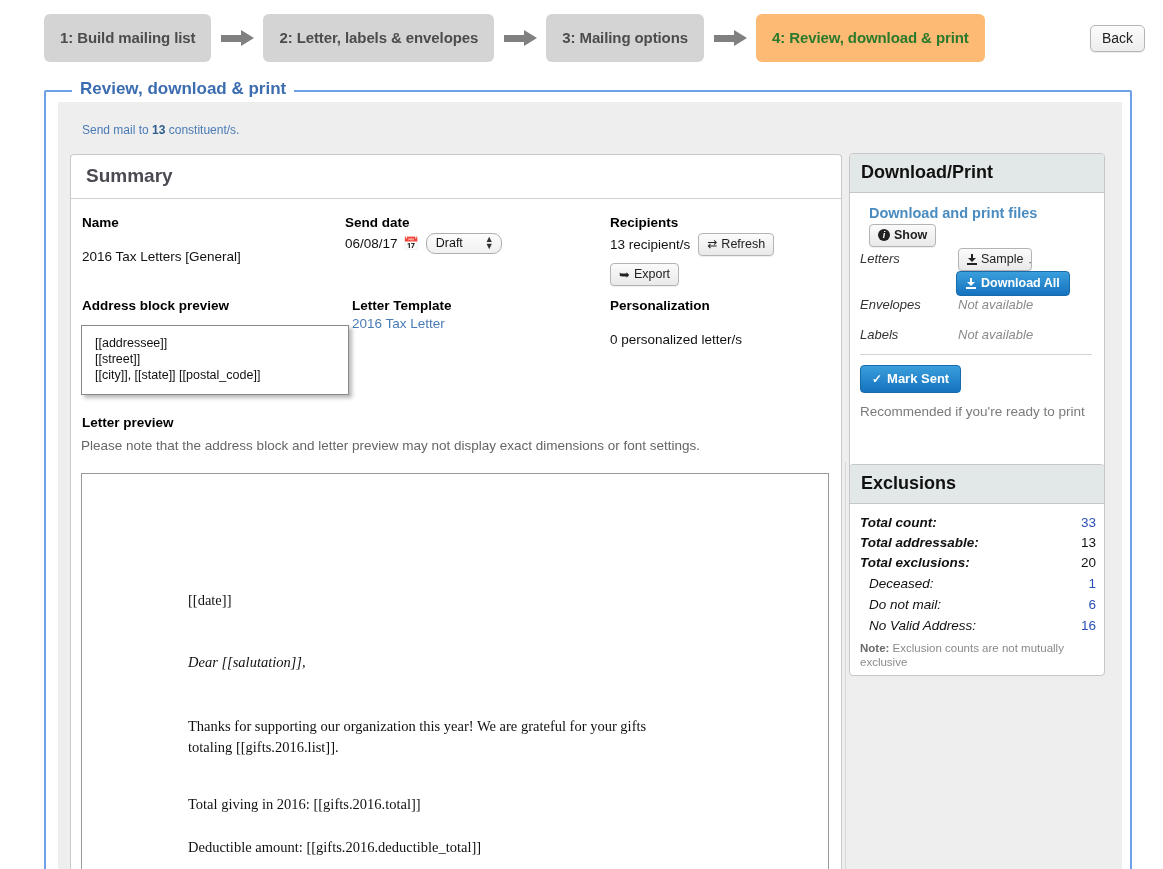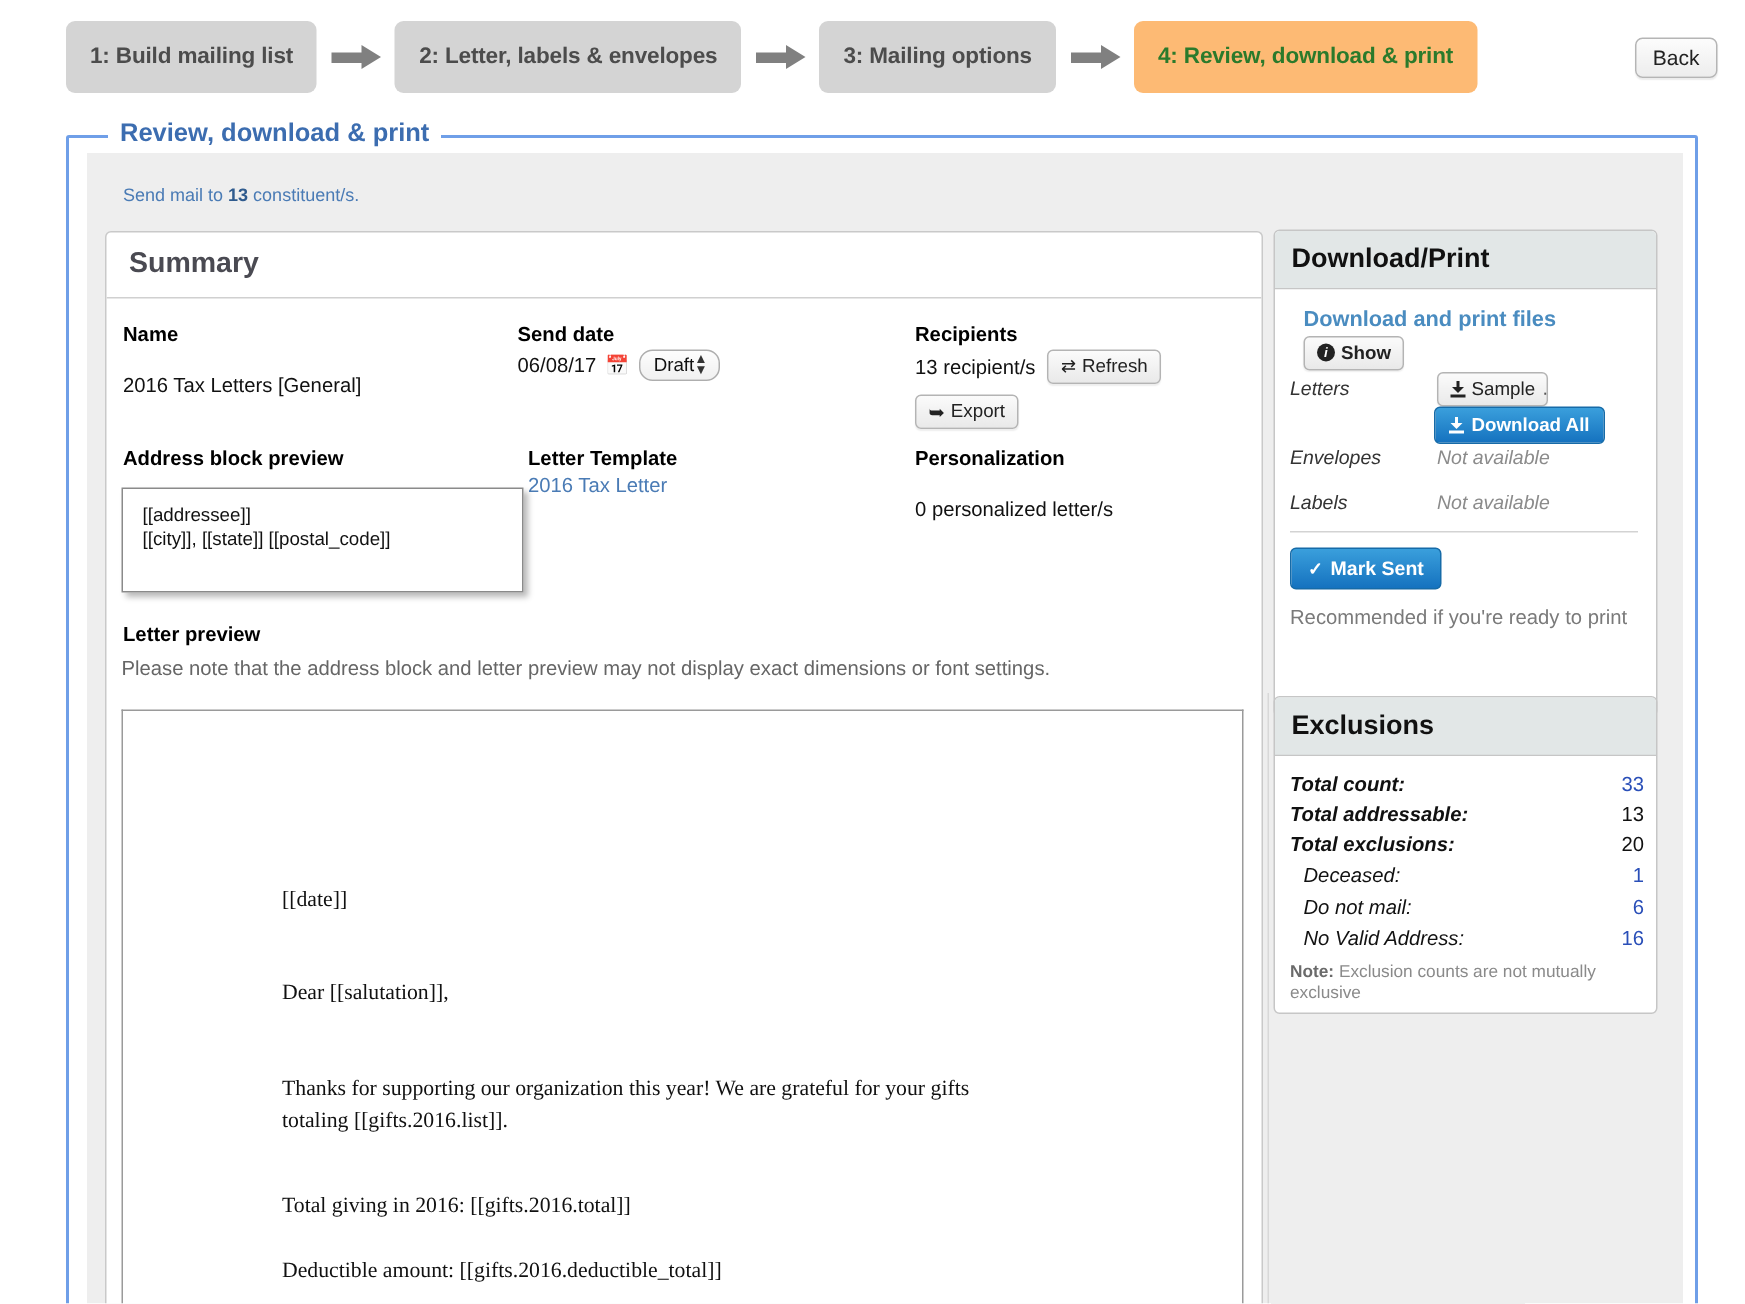--- a/index.html
+++ b/index.html
@@ -184,21 +184,21 @@
     color: #222;
     padding: 3px 8px 4px;
     box-shadow: 0 1px 1px rgba(0,0,0,.07);
     cursor: pointer;
     font-family: "Liberation Sans", sans-serif;
     white-space: nowrap;
   }
   .select-native {
     display: inline-flex;
     align-items: center;
-    gap: 0;
+    gap: 22px;
     background: linear-gradient(#fdfdfd, #f0f0f0);
     border: 1px solid #aeaeae;
     border-radius: 9px;
     font-size: 12.5px;
     color: #111;
     padding: 2px 7px 3px 9px;
     cursor: pointer;
     white-space: nowrap;
     justify-content: space-between;
   }
@@ -246,21 +246,21 @@
     overflow: hidden;
   }
   .letter-body {
     font-family: "Liberation Serif", serif;
     font-size: 14.5px;
     color: #111;
     position: absolute;
     left: 106px;
   }
   .letter-body.p1 { top: 118px; }
-  .letter-body.p2 { top: 180px; }
+  .letter-body.p2 { top: 180px; font-style: italic; }
   .letter-body.p3 { top: 242px; width: 460px; line-height: 21px; }
   .letter-body.p4 { top: 322px; }
   .letter-body.p5 { top: 365px; }
 
   
   .side-panel {
     position: absolute;
     background: #ffffff;
     border: 1px solid #c6c6c6;
     border-radius: 4px;
@@ -463,20 +463,21 @@
       <div class="sm-value">0 personalized letter/s</div>
     </div>
 
     <div class="sm-col" style="left:11px; top:260px;">
       <div class="sm-label">Letter preview</div>
     </div>
   </div>
 
   <div id="address-block">
     <div>[[addressee]]</div>
+    <div>[[street]]</div>
     <div>[[city]], [[state]] [[postal_code]]</div>
   </div>
 
   <div id="letter-preview-note">Please note that the address block and letter preview may not display exact dimensions or font settings.</div>
 
   <div id="letter-preview-box">
     <div class="letter-body p1">[[date]]</div>
     <div class="letter-body p2">Dear [[salutation]],</div>
     <div class="letter-body p3">Thanks for supporting our organization this year! We are grateful for your gifts totaling [[gifts.2016.list]].</div>
     <div class="letter-body p4">Total giving in 2016: [[gifts.2016.total]]</div>

